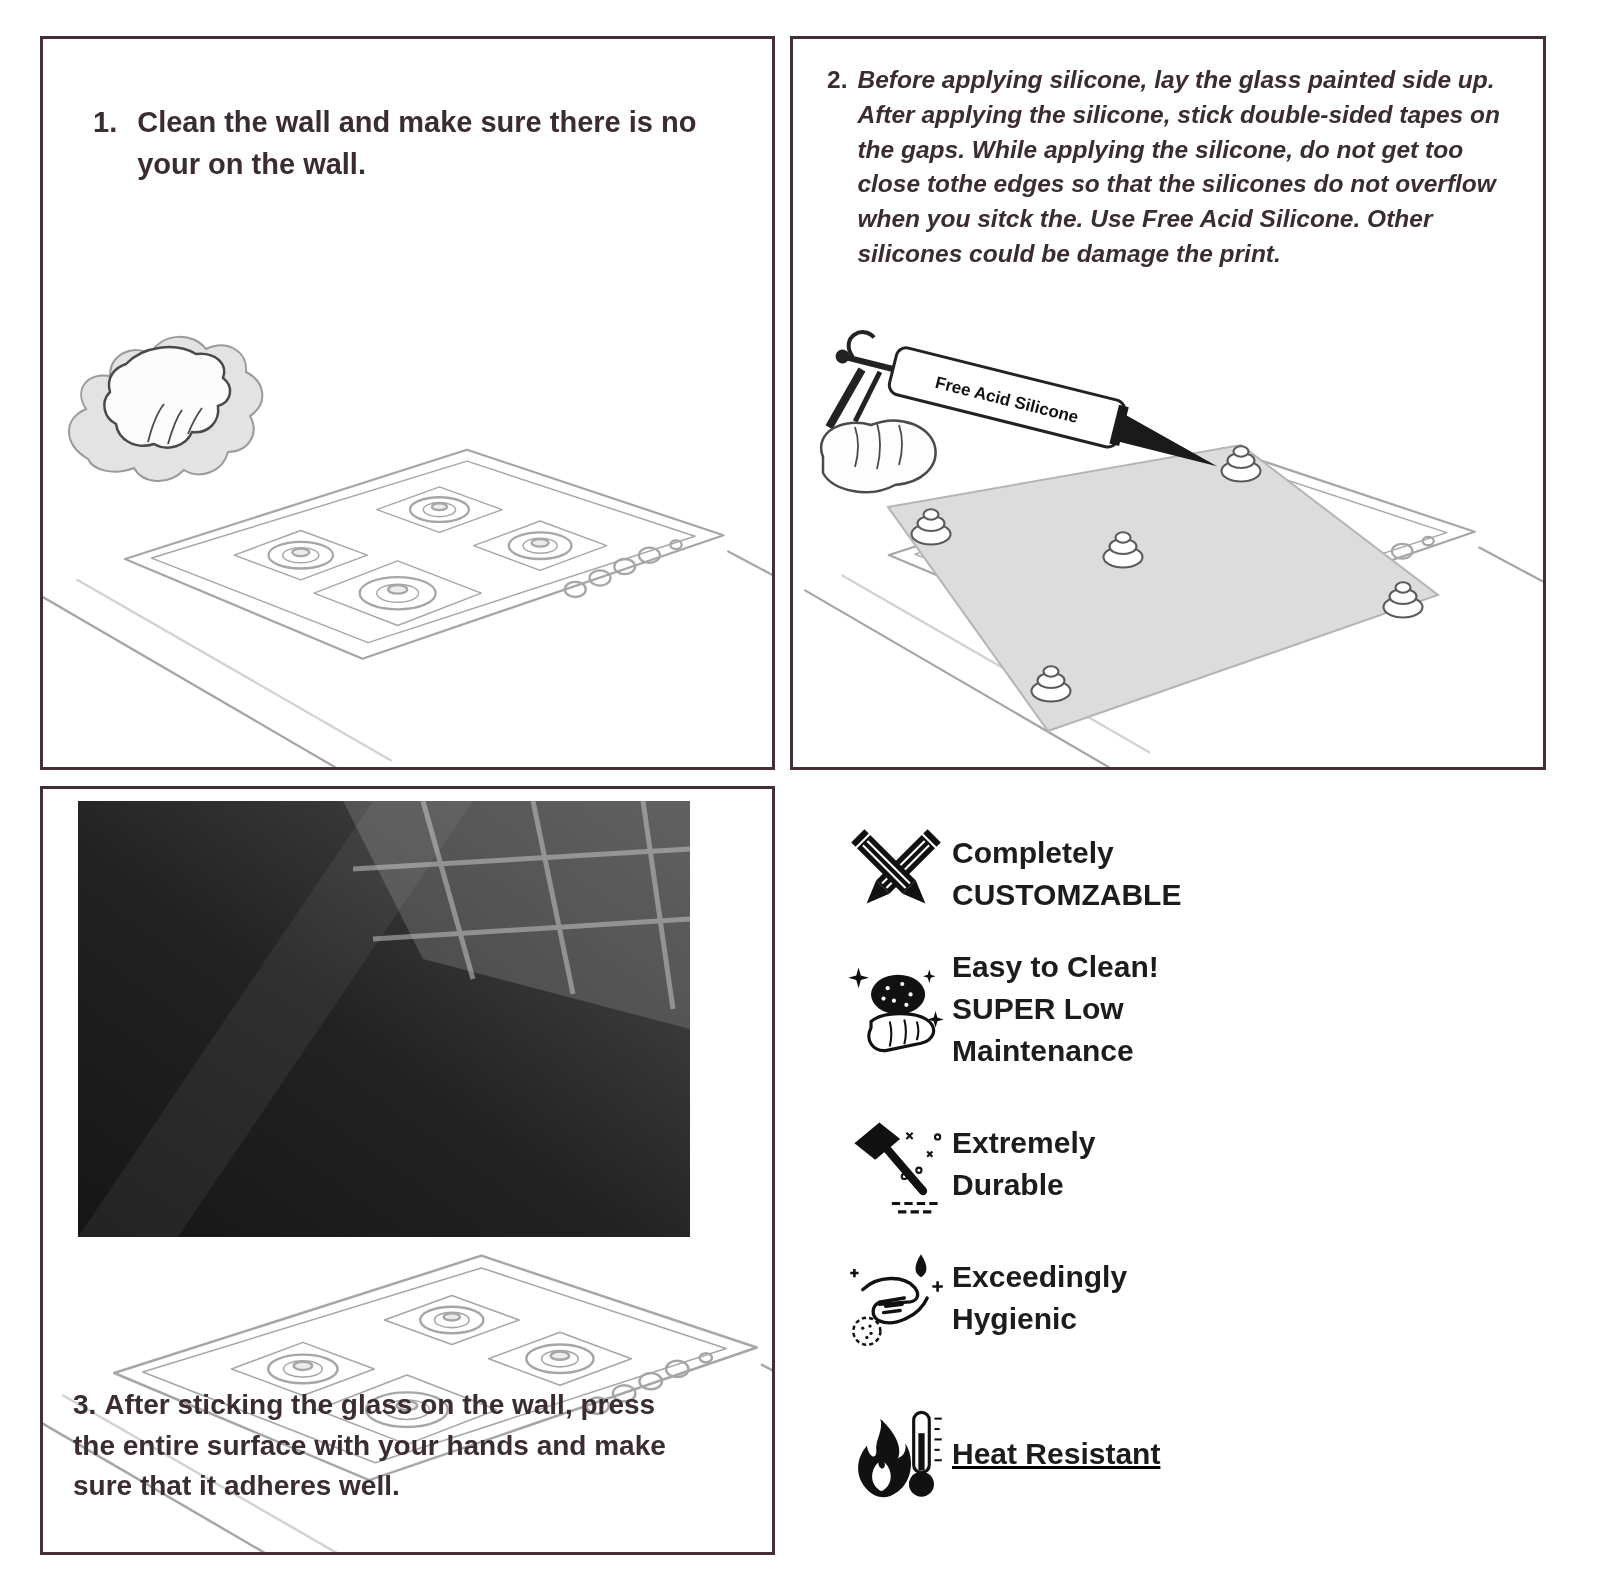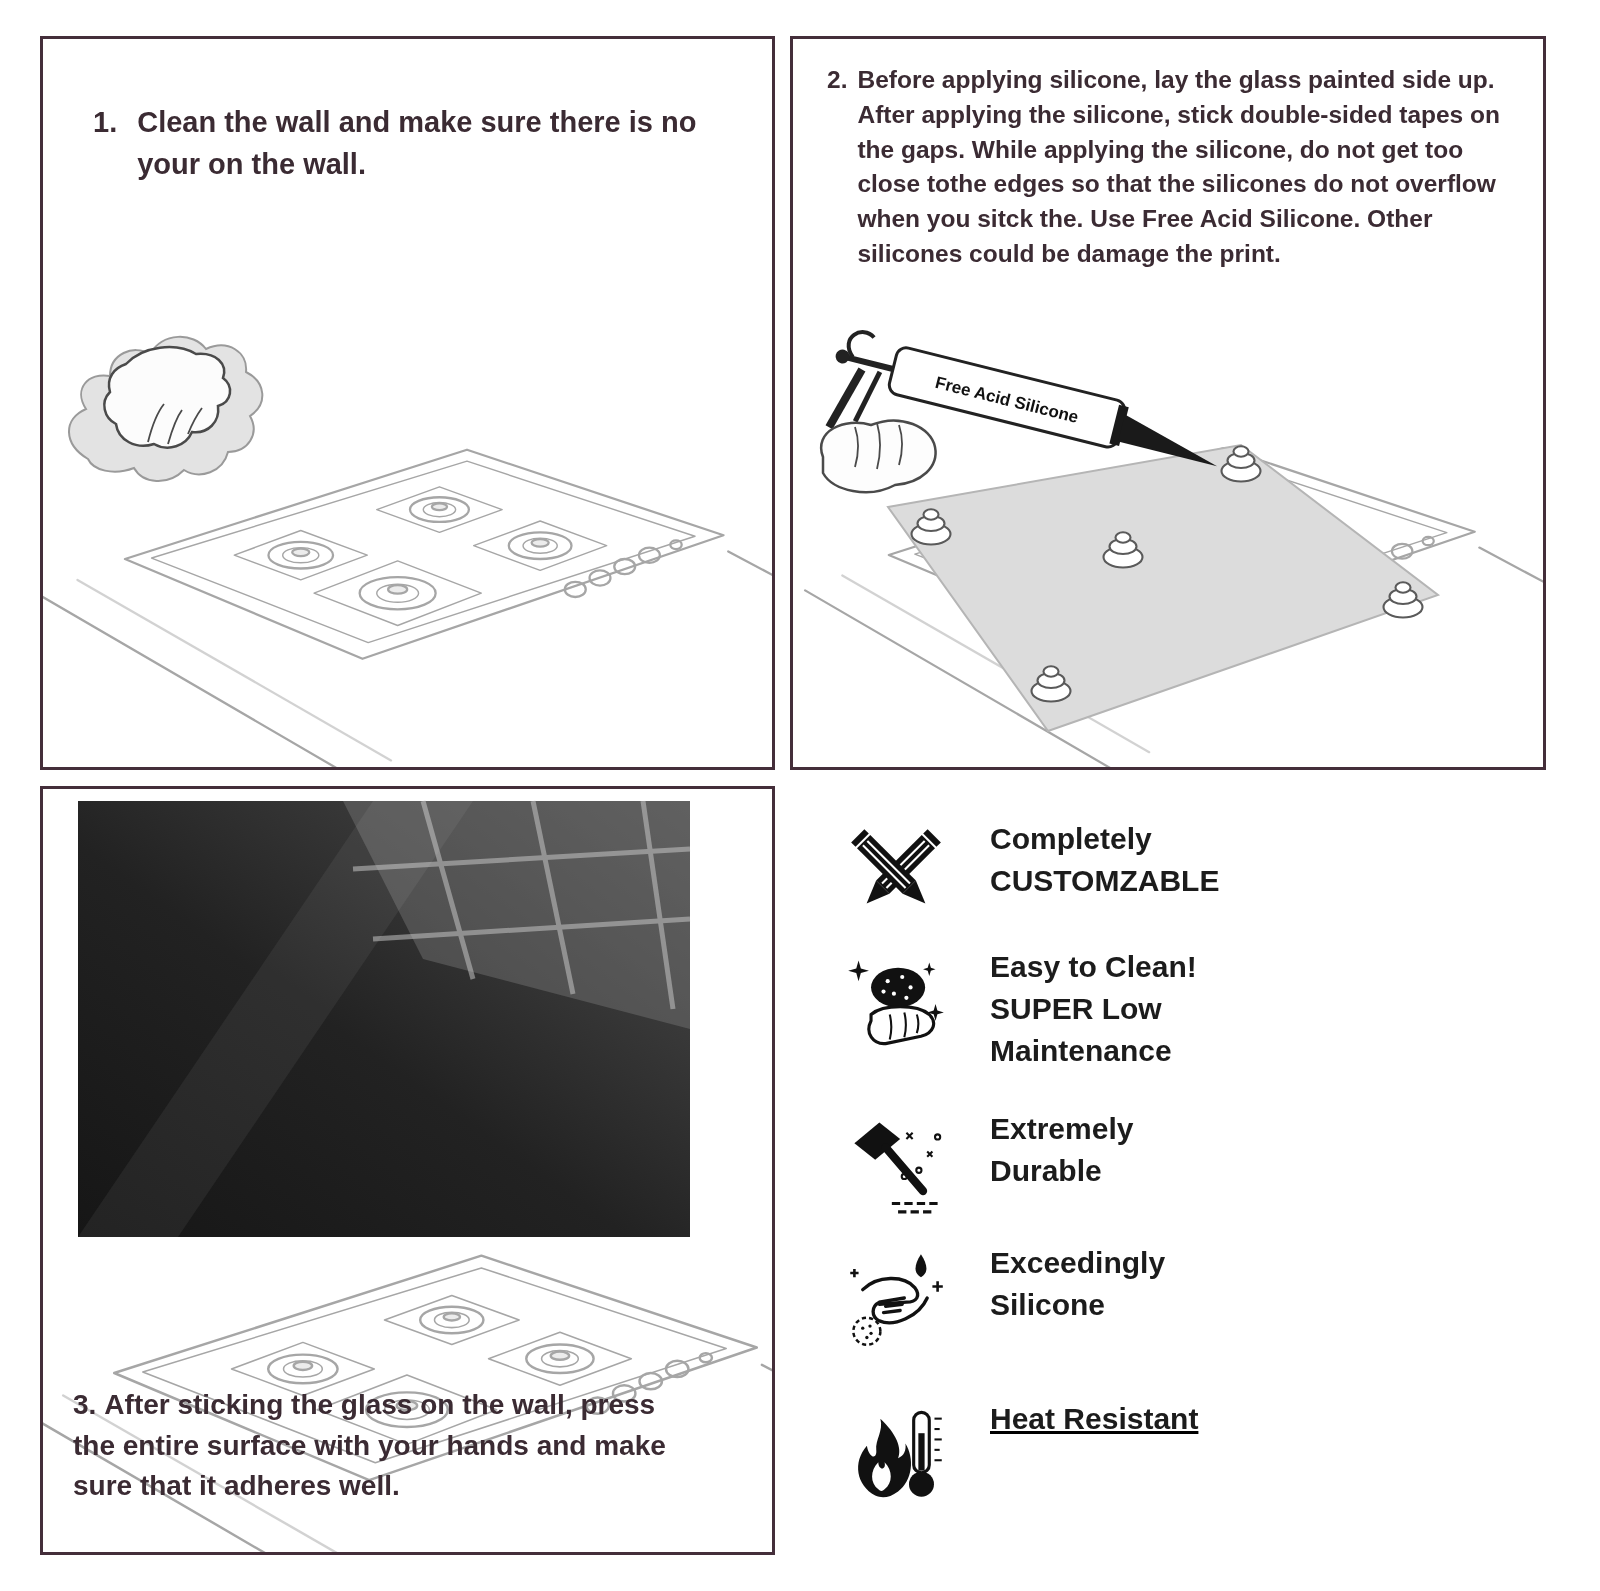--- a/index.html
+++ b/index.html
@@ -7,25 +7,25 @@
   .canvas{position:absolute;left:0;top:0;width:1600px;height:1591px;background:#fff;overflow:hidden;}
   .panel{position:absolute;border:3px solid #442e3a;background:#fff;box-sizing:content-box;overflow:hidden;}
   #panel-step1{left:40px;top:36px;width:729px;height:728px;}
   #panel-step2{left:790px;top:36px;width:750px;height:728px;}
   #panel-step3{left:40px;top:786px;width:729px;height:763px;}
   .panel svg.illu{position:absolute;left:0;top:0;}
   .step{position:absolute;font-weight:bold;color:#3b2b33;}
   .step .num{flex:0 0 auto;}
   #step1-text{left:50px;top:62px;width:640px;font-size:29px;line-height:1.45;display:flex;gap:20px;}
   #step2-text{left:34px;top:24px;width:688px;font-size:24.5px;line-height:1.42;display:flex;gap:10px;}
-  #step2-text .body{width:648px;}
+  #step2-text .body{width:648px;font-style:italic;}
   #step3-text{left:30px;top:596px;width:625px;font-size:28px;line-height:1.45;}
   #step3-text .inline-num{margin-right:8px;}
   .features{position:absolute;left:840px;top:0;width:720px;}
-  .feature-row{position:absolute;display:flex;gap:38px;}
+  .feature-row{position:absolute;display:flex;align-items:center;}
   .feature-icon{flex:0 0 auto;width:112px;height:112px;display:flex;align-items:center;justify-content:center;}
   .feature-text{font-size:30px;font-weight:bold;color:#1c1c1c;line-height:1.4;white-space:pre-line;}
   #feat-0{top:818px;}
   #feat-1{top:946px;}
   #feat-2{top:1108px;}
   #feat-3{top:1242px;}
   #feat-4{top:1398px;text-decoration:underline;}
   .hidden-defs{position:absolute;width:0;height:0;overflow:hidden;}
 </style>
 </head>
@@ -262,21 +262,21 @@
           <circle cx="22" cy="82" r="13" fill="none" stroke="#111" stroke-width="2.4" stroke-dasharray="4 3"></circle>
           <g fill="#111">
             <circle cx="18" cy="79" r="1.6"></circle>
               <circle cx="26" cy="84" r="1.6"></circle>
             <circle cx="22" cy="88" r="1.6"></circle>
               <circle cx="25" cy="77" r="1.6"></circle>
           </g>
         </svg>
       </div>
       <div class="feature-text">Exceedingly
-Silicone</div>
+Hygienic</div>
     </div>
 
     <div class="feature-row" id="feat-4">
       <div class="feature-icon">
         <svg width="104" height="104" viewBox="0 0 100 100">
           <path d="M30,90 C12,80 8,58 22,42 C24,54 32,56 31,46 C30,36 38,28 35,16 C50,30 56,44 52,54 C58,52 60,46 59,40 C68,54 66,76 52,86 C44,92 37,93 30,90 Z" fill="#111"></path>
           <path d="M33,84 C25,78 25,66 33,58 C33,66 41,66 39,58 C47,66 47,78 39,84 C37,86 35,86 33,84 Z" fill="#fff"></path>
           <rect x="67" y="10" width="15" height="58" rx="7.5" fill="#fff" stroke="#111" stroke-width="3"></rect>
           <line x1="74.5" y1="30" x2="74.5" y2="66" stroke="#111" stroke-width="6"></line>
           <circle cx="74.5" cy="79" r="12" fill="#111"></circle>

